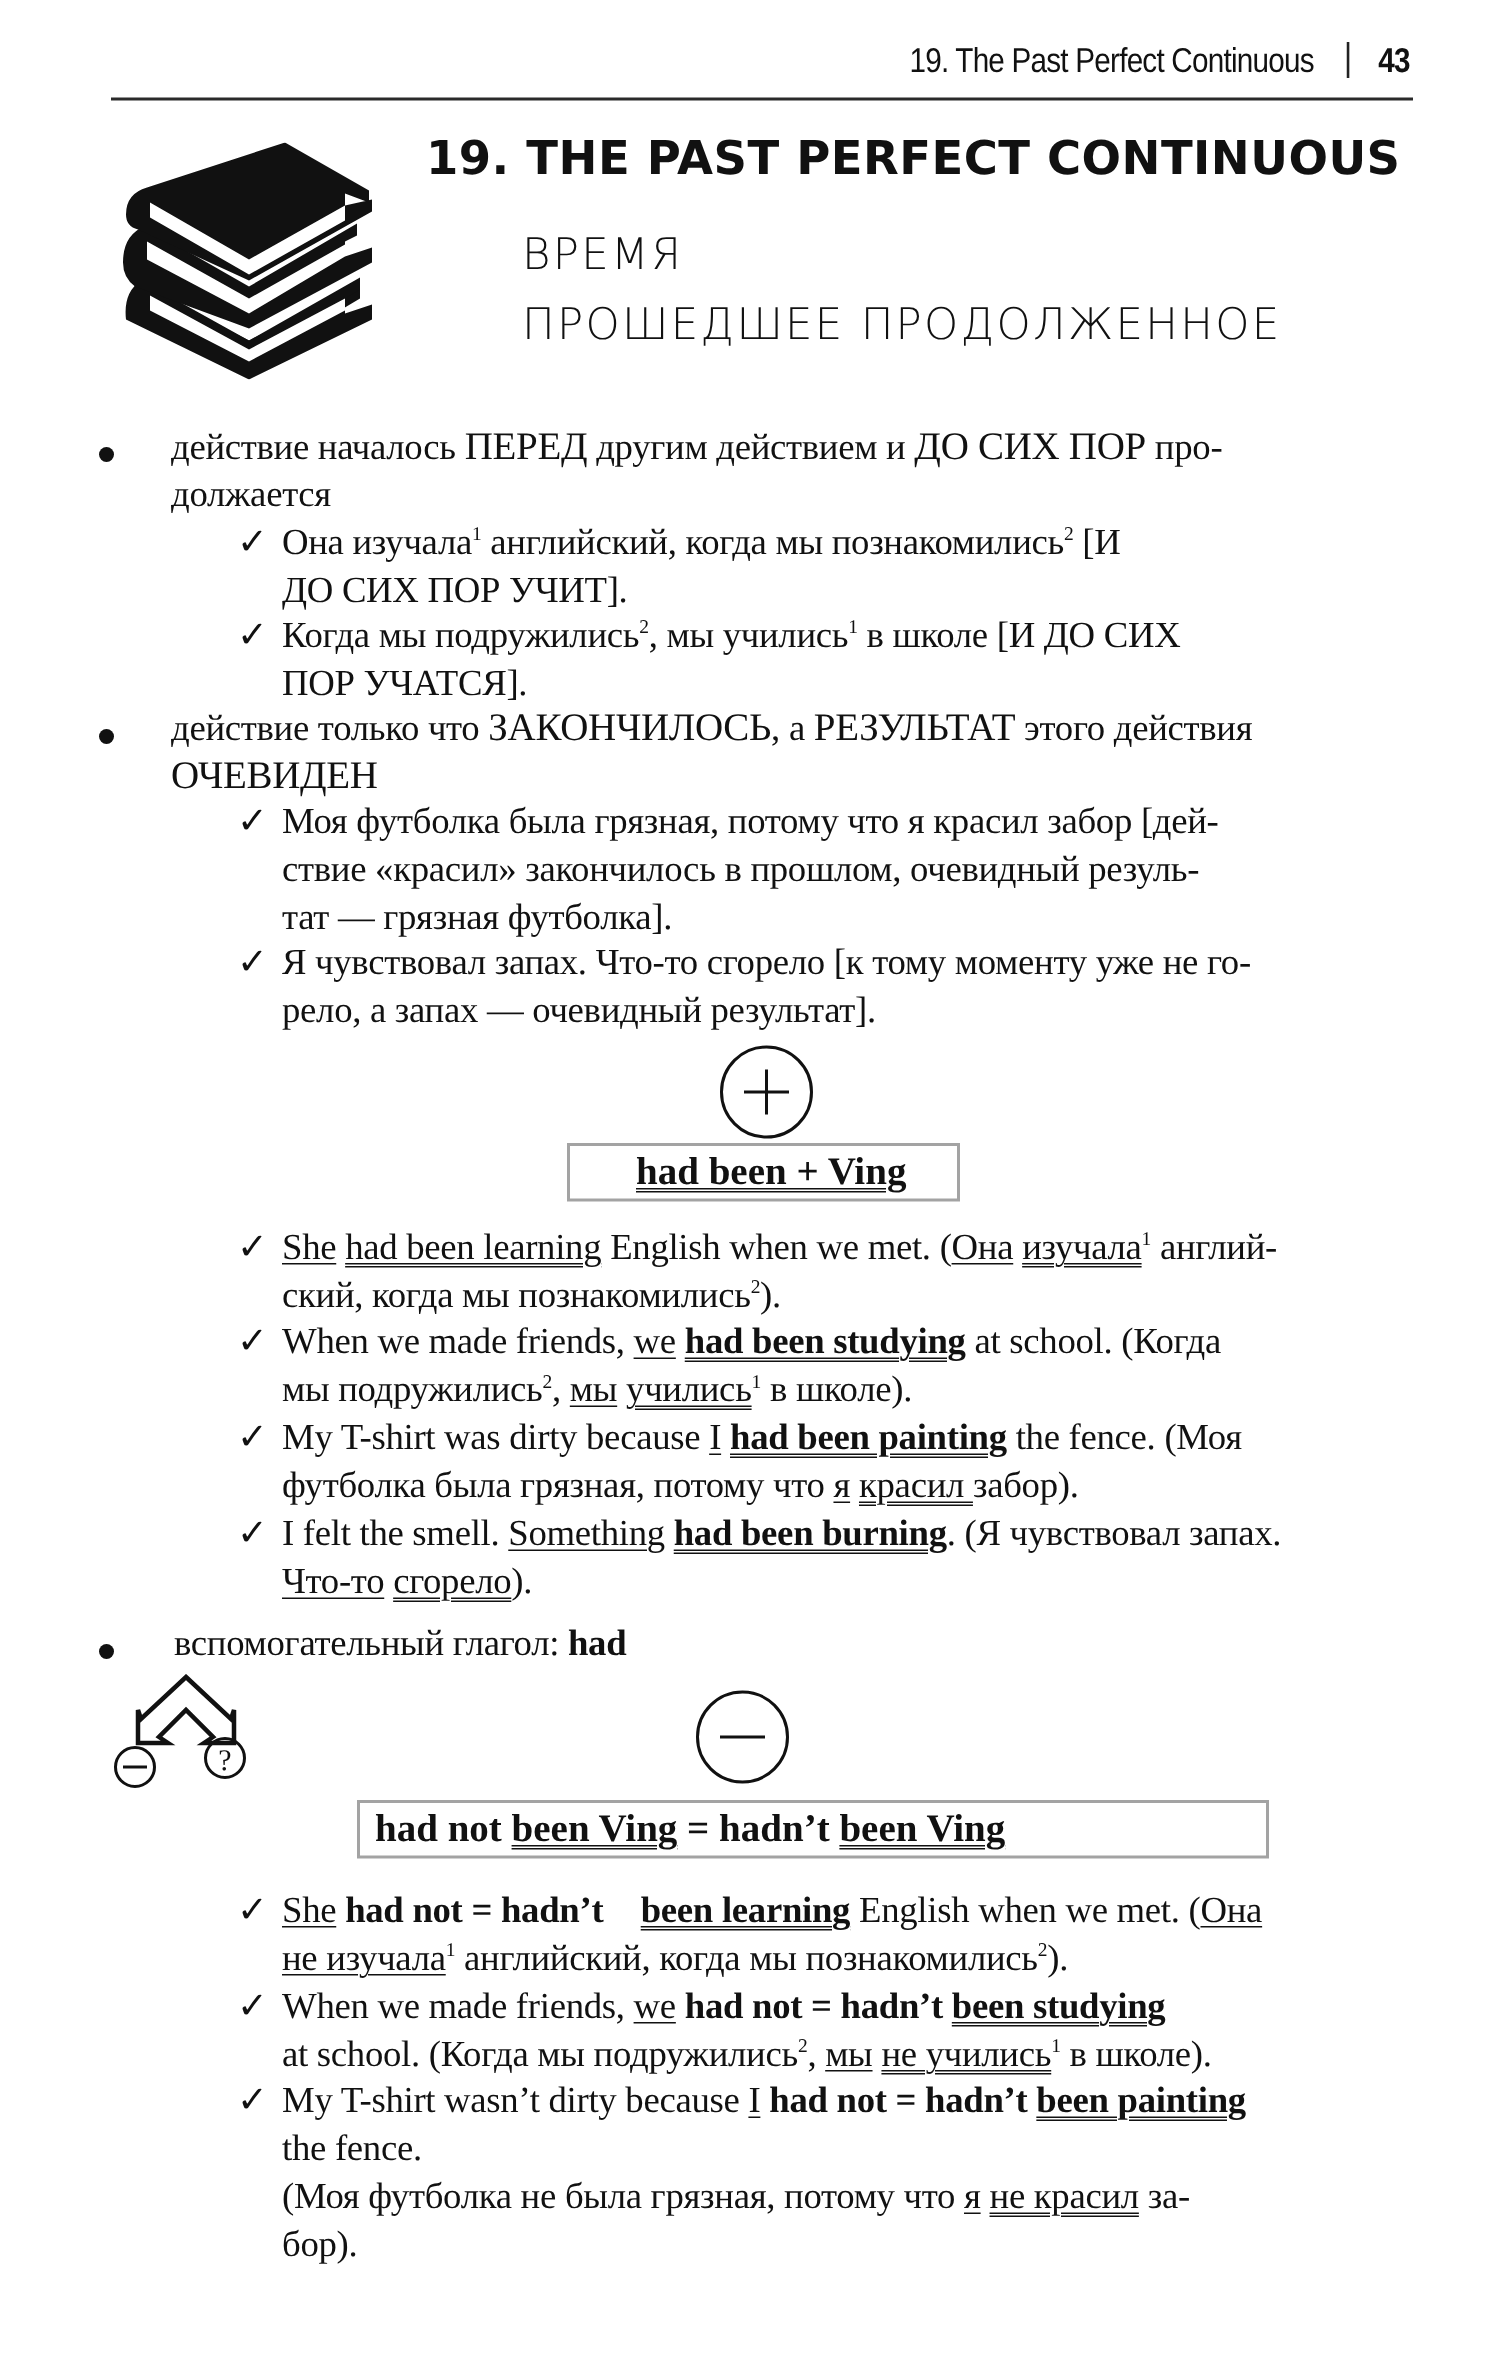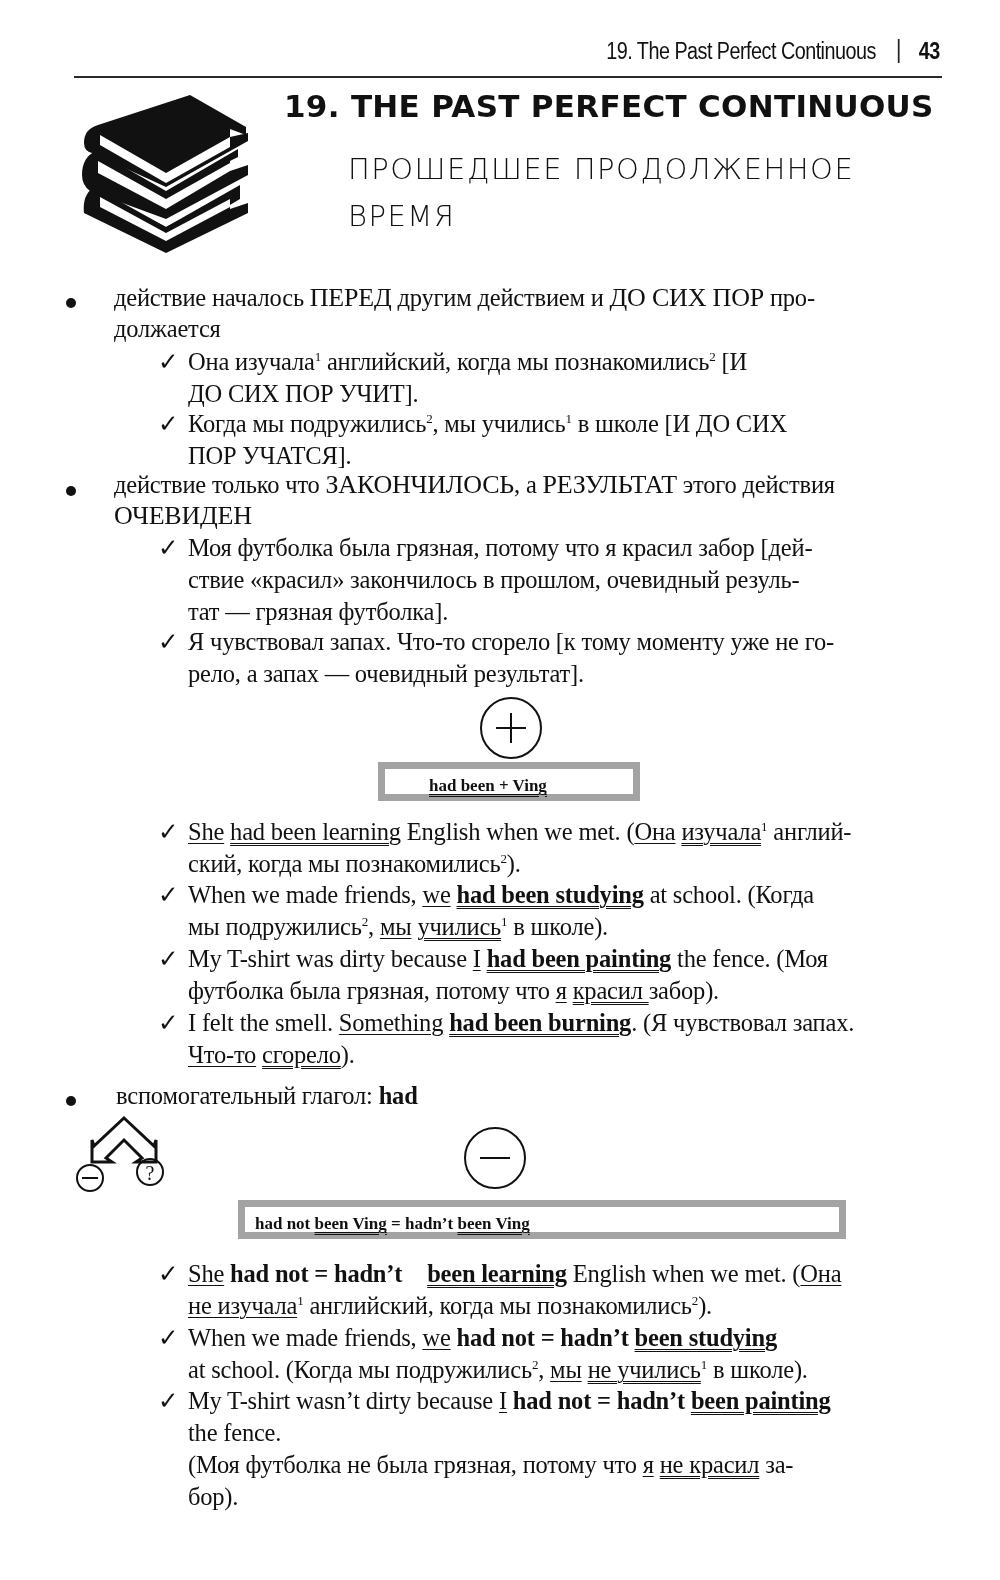--- a/index.html
+++ b/index.html
@@ -2,21 +2,21 @@
 <html><head>
 <meta charset="utf-8">
 <style>
   html, body { margin: 0; padding: 0; background: #ffffff; }
   body {
     width: 1000px; height: 1580px; position: relative; overflow: hidden;
     font-family: "Liberation Serif", "DejaVu Serif", serif;
     color: #111111;
   }
   .running-head {
-    position: absolute; left: 74px; top: 36px; width: 868px; height: 40px;
+    position: absolute; left: 74px; top: 25px; width: 868px; height: 40px;
     border-bottom: 2px solid #2a2a2a;
   }
   .running-head .rh-inner {
     position: absolute; right: 2px; top: 2px;
     font-family: "Liberation Sans", "DejaVu Sans", sans-serif;
     font-size: 23px; letter-spacing: -0.6px; transform: scaleX(0.86); transform-origin: right center;
     white-space: nowrap;
   }
   .rh-sep { display: inline-block; width: 2px; height: 24px; background: #222; vertical-align: -4px; margin: 0 22px 0 26px; }
   .rh-page { font-weight: bold; }
@@ -41,22 +41,22 @@
   .check-item { position: absolute; left: 158px; width: 790px; font-size: 24.5px; line-height: 32px; letter-spacing: -0.2px; }
   .check-item .mark { position: absolute; left: 0; top: 0; width: 28px; }
   .check-item .txt { margin-left: 30px; display: block; }
 
   .u1 { text-decoration: underline; text-decoration-thickness: 1px; text-underline-offset: 3px; }
   .u2 { text-decoration: underline double; text-decoration-thickness: 1px; text-underline-offset: 3px; }
   sup { font-size: 13px; line-height: 0; vertical-align: 9px; }
 
   .sign-circle { position: absolute; border: 2px solid #111; border-radius: 50%; box-sizing: border-box; }
   .formula-box {
-    position: absolute; border: 7px solid #a3a3a3; box-sizing: border-box;
-    font-weight: bold; font-size: 17px; line-height: 34px; white-space: nowrap;
+    position: absolute; border: 2px solid #a3a3a3; box-sizing: border-box;
+    font-weight: bold; font-size: 26px; line-height: 34px; white-space: nowrap;
   }
   .mini-icons { position: absolute; left: 74px; top: 1116px; width: 100px; height: 76px; }
 </style>
 </head>
 <body>
 
 <div class="running-head">
   <div class="rh-inner">
     <span>19.  The Past Perfect Continuous</span><span class="rh-sep"></span><span class="rh-page">43</span>
   </div>
@@ -70,22 +70,22 @@
 
   <path d="M2 80 Q2 62 16 56 L86 96 L158 54 L158 62 L150 66 L150 76 L168 70 L168 80 L86 124 L10 96 Q2 90 2 80 Z" fill="#111"></path>
   <path d="M18 66 L86 104 L150 68 L150 76 L86 114 L18 78 Z" fill="#fff"></path>
 
   <path d="M4 48 Q4 34 18 30 L110 0 L166 32 L166 40 L150 34 L150 42 L168 38 L168 46 L86 92 L12 58 Q4 56 4 48 Z" fill="#111"></path>
   <path d="M20 40 L86 78 L150 42 L150 52 L86 88 L20 50 Z" fill="#fff"></path>
 </svg>
 
 <div class="chapter-title">19.  THE PAST PERFECT CONTINUOUS</div>
 <div class="chapter-sub">
+  <div>ВРЕМЯ</div>
   <div>ПРОШЕДШЕЕ ПРОДОЛЖЕННОЕ</div>
-  <div>ВРЕМЯ</div>
 </div>
 
 <div class="bullet" style="top:298px"></div>
 <div class="bullet-text rich" style="top:282px"><span>действие началось </span><span class="caps">ПЕРЕД</span><span> другим действием и </span><span class="caps">ДО СИХ ПОР</span><span> про-<br>должается</span></div>
 <div class="check-item" style="top:346px">
   <span class="mark">✓</span>
   <span class="txt rich"><span>Она изучала</span><sup>1</sup><span> английский, когда мы познакомились</span><sup>2</sup><span> [И<br>ДО СИХ ПОР УЧИТ].</span></span>
 </div>
 <div class="check-item" style="top:408px">
   <span class="mark">✓</span>

